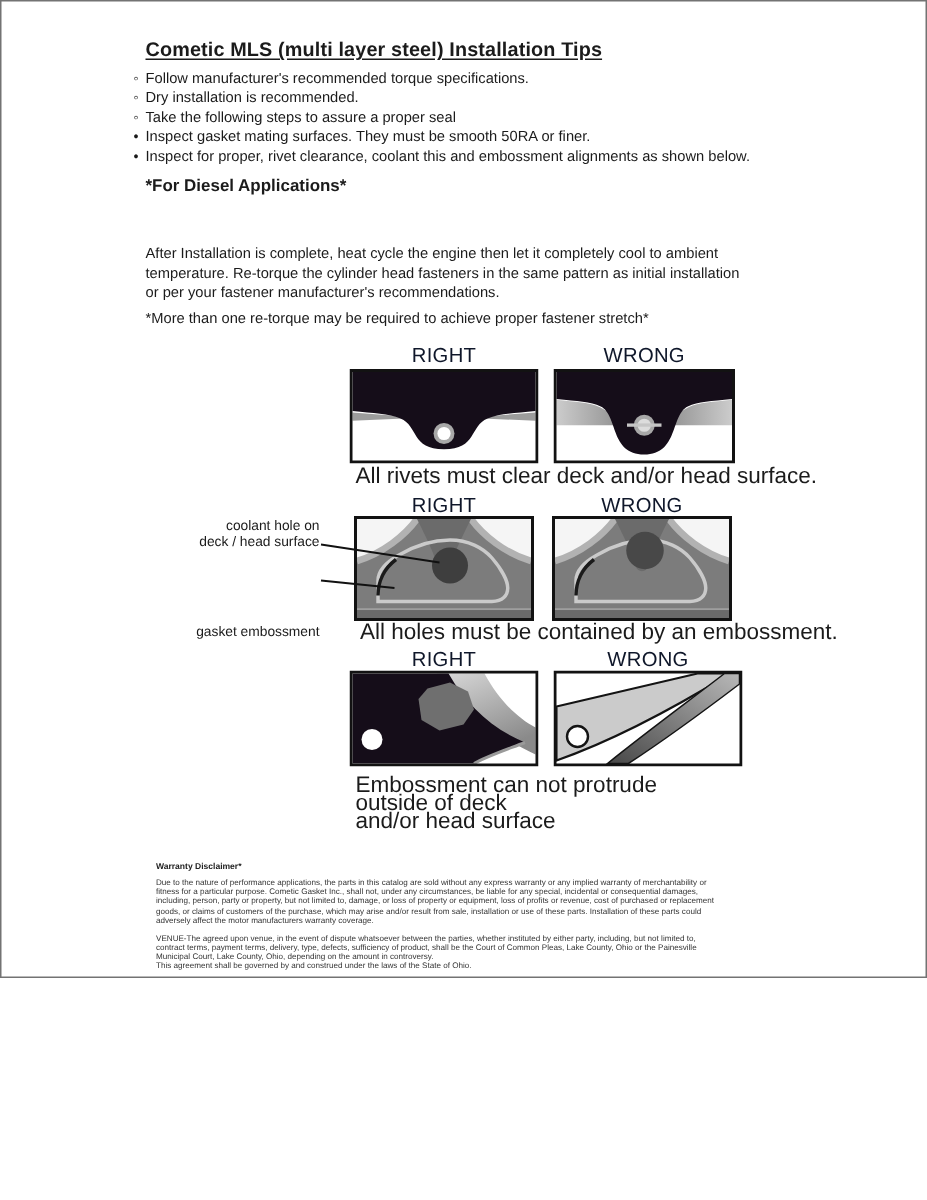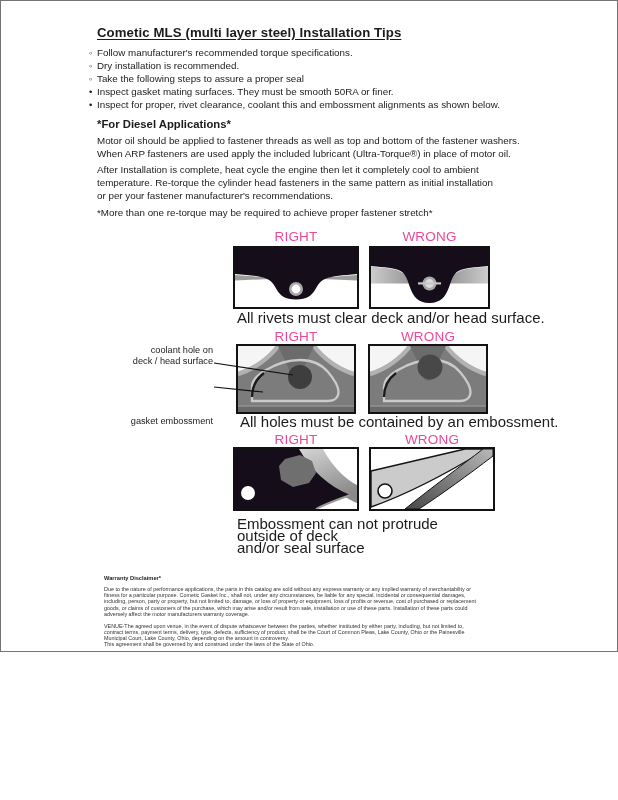--- a/index.html
+++ b/index.html
@@ -14,21 +14,21 @@
     left:96px; top:24px; font-size:13.2px; font-weight:700;
     text-decoration:underline; text-underline-offset:2px; letter-spacing:0.1px;
   }
   .bullets { left:89px; top:45px; }
   .bullet { position:relative; padding-left:7px; font-size:9.8px; line-height:13px; }
   .bullet::before { content:"◦"; position:absolute; left:-1px; top:0; font-size:9.5px; }
   .subbullet { position:relative; padding-left:7px; font-size:9.8px; line-height:13px; }
   .subbullet::before { content:"•"; position:absolute; left:-1px; top:0; font-size:9.5px; }
   .diesel-heading { left:96px; top:117px; font-size:11.3px; font-weight:700; }
   .para { left:96px; width:478px; font-size:9.8px; line-height:12.8px; white-space:pre-line; }
-  .dlabel { font-size:13.5px; color:#ec4899; text-align:center; letter-spacing:0.2px; }
+  .dlabel { font-size:13.5px; color:#0f172a; text-align:center; letter-spacing:0.2px; }
   .caption { font-size:15px; line-height:12px; white-space:pre-line; }
   .sidelabel { width:132px; font-size:9.2px; line-height:10.5px; text-align:right; white-space:pre-line; }
   .disc { left:103px; top:574px; width:475px; color:#333333; }
   .disc-h { font-size:5.7px; font-weight:700; margin-bottom:5px; color:#222; }
   .disc p { font-size:5.4px; line-height:6.2px; margin-bottom:5.5px; white-space:pre-line; }
   .footer-code { left:388px; top:760px; font-size:13px; letter-spacing:0.3px; color:#2a2a2a;font-family:Liberation Mono, monospace; }
 </style>
 </head>
 <body>
 
@@ -38,22 +38,20 @@
 
   <div class="abs bullets">
     <div class="bullet">Follow manufacturer's recommended torque specifications.</div>
     <div class="bullet">Dry installation is recommended.</div>
     <div class="bullet">Take the following steps to assure a proper seal</div>
     <div class="subbullet">Inspect gasket mating surfaces.  They must be smooth 50RA or finer.</div>
     <div class="subbullet">Inspect for proper, rivet clearance, coolant this and embossment alignments as shown below.</div>
   </div>
 
   <div class="abs diesel-heading">*For Diesel Applications*</div>
-  <div class="abs para" style="top:134px;">Motor oil should be applied to fastener threads as well as top and bottom of the fastener washers.
-When ARP fasteners are used apply the included lubricant (Ultra-Torque®) in place of motor oil.</div>
   <div class="abs para" style="top:163px;">After Installation is complete, heat cycle the engine then let it completely cool to ambient
 temperature. Re-torque the cylinder head fasteners in the same pattern as initial installation
 or per your fastener manufacturer's recommendations.</div>
   <div class="abs para" style="top:206px;">*More than one re-torque may be required to achieve proper fastener stretch*</div>
 
   <div class="abs dlabel" style="left:232px;top:228px;width:126px;">RIGHT</div>
   <div class="abs dlabel" style="left:368px;top:228px;width:121px;">WRONG</div>
 
   <svg class="abs" style="left:232px;top:245px;" width="126" height="63" viewBox="0 0 126 63">
     <rect x="0" y="0" width="126" height="63" fill="#ffffff"></rect>
@@ -159,21 +157,21 @@
       </linearGradient>
     </defs>
     <rect x="0" y="0" width="126" height="64" fill="#ffffff"></rect>
     <path d="M2,24 C36,16 66,9 96,2 L118,2 C82,24 42,46 2,60 Z" fill="#cbcbcb" stroke="#141414" stroke-width="1.4"></path>
     <path d="M36,62 C62,41 92,19 114,2 L124,2 L124,9 C99,28 73,47 50,62 Z" fill="url(#g3b)" stroke="#141414" stroke-width="1"></path>
     <circle cx="16" cy="44" r="7" fill="#ffffff" stroke="#141414" stroke-width="1.6"></circle>
     <rect x="1" y="1" width="124" height="62" fill="none" stroke="#121212" stroke-width="2"></rect>
   </svg>
 
   <div class="abs caption" style="left:236px;top:517px;width:250px;">Embossment can not protrude outside of deck
-and/or seal surface</div>
+and/or head surface</div>
 
   <div class="abs disc">
     <div class="disc-h">Warranty Disclaimer*</div>
     <p>Due to the nature of performance applications, the parts in this catalog are sold without any express warranty or any implied warranty of merchantability or
 fitness for a particular purpose.  Cometic Gasket Inc., shall not, under any circumstances, be liable for any special, incidental or consequential damages,
 including, person, party or property, but not limited to, damage, or loss of property or equipment, loss of profits or revenue, cost of purchased or replacement
 goods, or claims of customers of the purchase, which may arise and/or result from sale, installation or use of these parts.  Installation of these parts could
 adversely affect the motor manufacturers warranty coverage.</p>
     <p>VENUE-The agreed upon venue, in the event of dispute whatsoever between the parties, whether instituted by either party, including, but not limited to,
 contract terms, payment terms, delivery, type, defects, sufficiency of product, shall be the Court of Common Pleas, Lake County, Ohio or the Painesville

